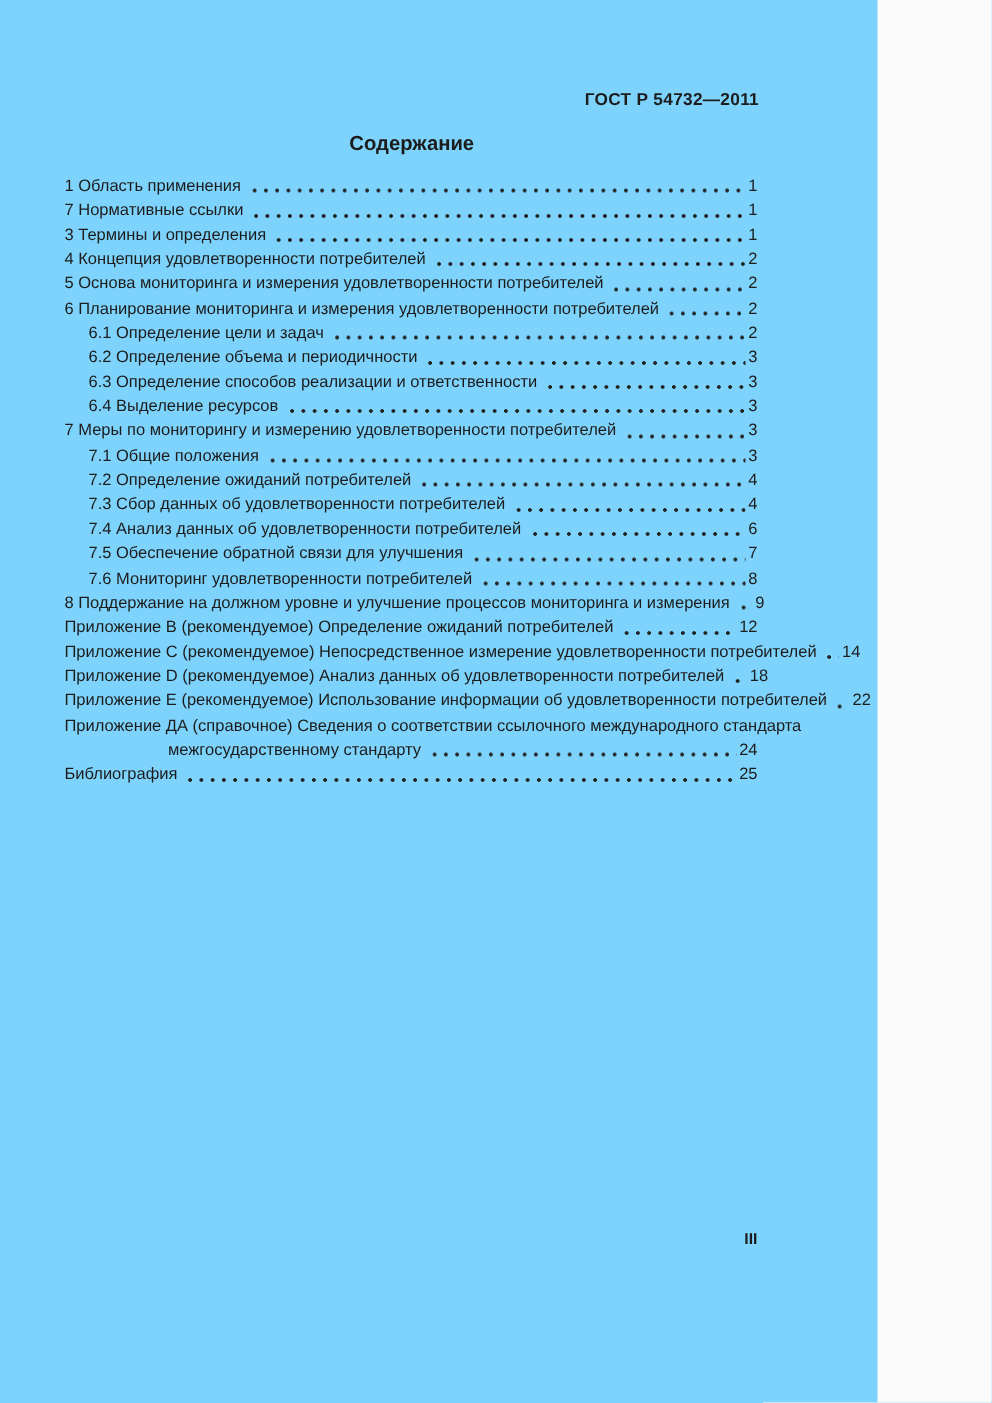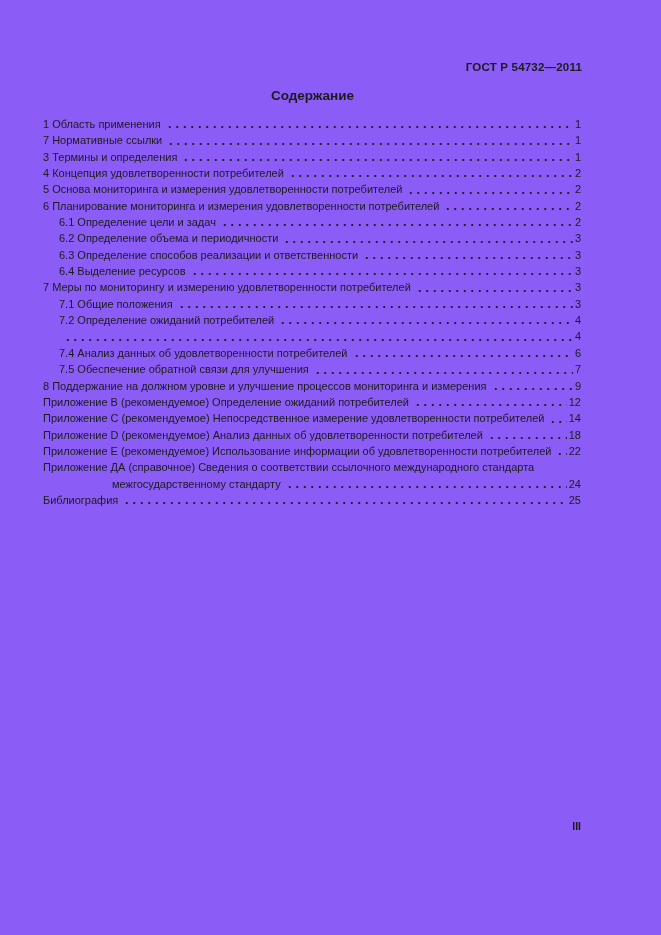--- a/index.html
+++ b/index.html
@@ -1,20 +1,20 @@
 <!DOCTYPE html>
 <html><head>
 <meta charset="utf-8">
 <style>
   html, body { margin: 0; padding: 0; background: #fafafa; }
   .page {
     position: relative;
-    width: 661px;
+    width: 585px;
     height: 935px;
-    background: #8b5cf6;
+    background: #7dd3fc;
     font-family: "Liberation Sans", sans-serif;
     color: #1c1c1c;
     overflow: hidden;
   }
   .std-code {
     position: absolute;
     top: 61px;
     left: 43px;
     right: 79px;
     text-align: right;
@@ -137,32 +137,38 @@
         <span>7.1 Общие положения</span>
         <span class="leader"></span>
         <span class="pg">3</span>
       </div>
     <div class="row l1">
         <span>7.2 Определение ожиданий потребителей</span>
         <span class="leader"></span>
         <span class="pg">4</span>
       </div>
     <div class="row l1">
+        <span>7.3 Сбор данных об удовлетворенности потребителей</span>
         <span class="leader"></span>
         <span class="pg">4</span>
       </div>
     <div class="row l1">
         <span>7.4 Анализ данных об удовлетворенности потребителей</span>
         <span class="leader"></span>
         <span class="pg">6</span>
       </div>
     <div class="row l1">
         <span>7.5 Обеспечение обратной связи для улучшения</span>
         <span class="leader"></span>
         <span class="pg">7</span>
+      </div>
+    <div class="row l1">
+        <span>7.6 Мониторинг удовлетворенности потребителей</span>
+        <span class="leader"></span>
+        <span class="pg">8</span>
       </div>
     <div class="row">
         <span>8 Поддержание на должном уровне и улучшение процессов мониторинга и измерения</span>
         <span class="leader"></span>
         <span class="pg">9</span>
       </div>
     <div class="row">
         <span>Приложение В (рекомендуемое) Определение ожиданий потребителей</span>
         <span class="leader"></span>
         <span class="pg">12</span>

